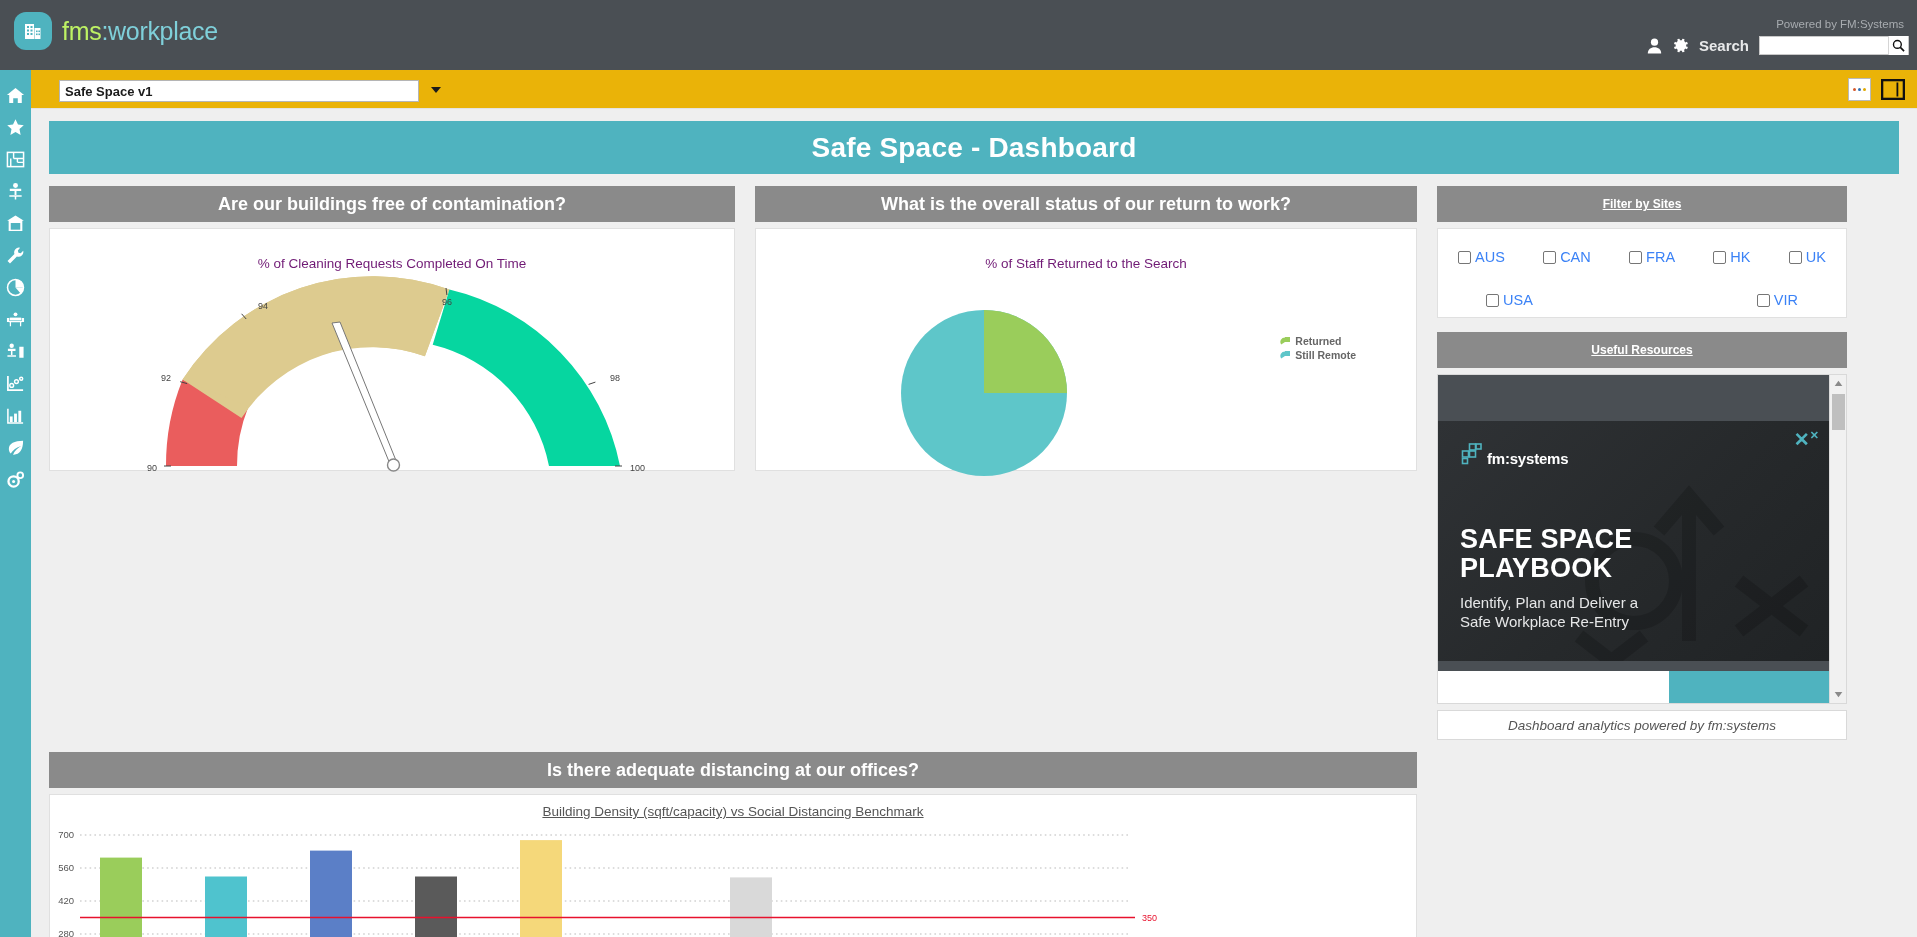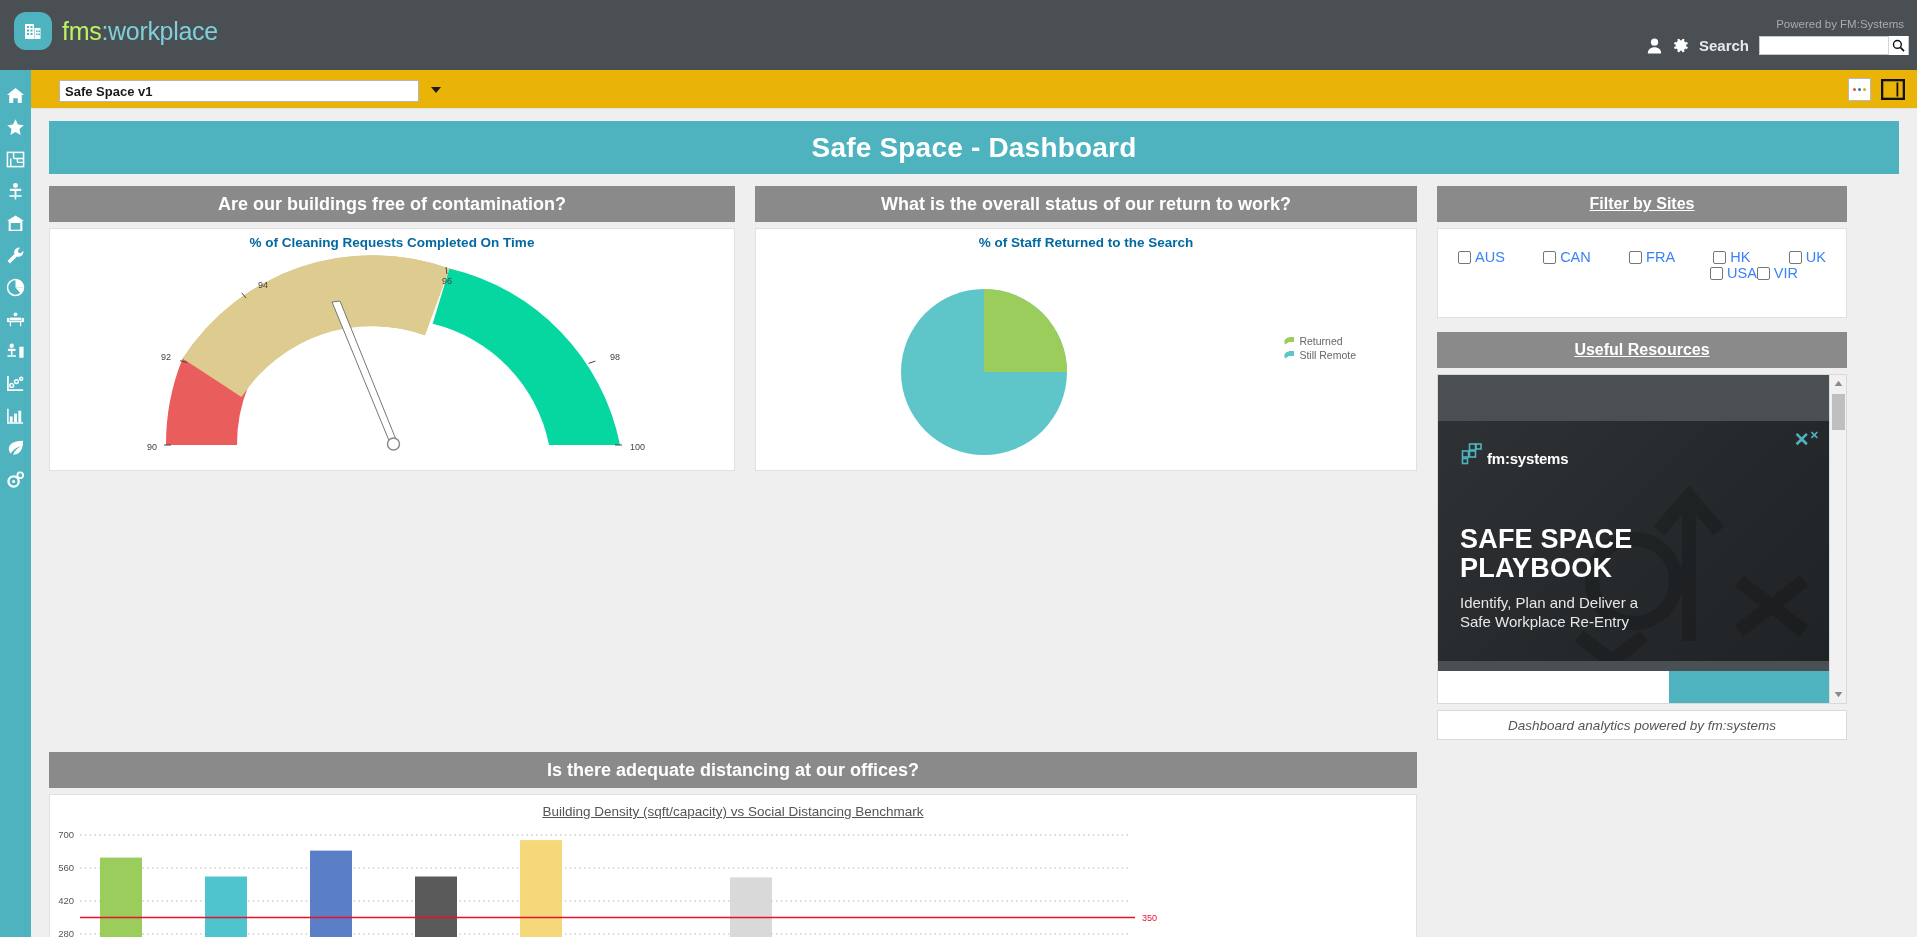--- a/index.html
+++ b/index.html
@@ -111,44 +111,44 @@
   .row1 { display: flex; gap: 20px; margin-top: 12px; }
   .col-a { width: 686px; }
   .col-b { width: 662px; }
   .col-c { width: 410px; }
 
   .qhdr {
     height: 36px; background: #8a8a8a; color: #ffffff;
     display: flex; align-items: center; justify-content: center;
     font-size: 18px; font-weight: bold;
   }
-  .qhdr.link { text-decoration: underline; font-size: 16px; cursor: pointer; }
+  .qhdr.link { text-decoration: underline; font-size: 12px; cursor: pointer; }
   .card {
     background: #ffffff; border: 1px solid #e0e0e0; margin-top: 6px;
   }
   .card-title {
-    text-align: center; font-size: 13.5px; color: #0369a1; padding-top: 6px; font-weight: bold;
+    text-align: center; font-size: 13.5px; color: #701a75; padding-top: 27px;
   }
 
   
   .gauge-card { height: 243px; position: relative; }
   
   .pie-card { height: 243px; position: relative; }
   .pie-legend {
     position: absolute; right: 60px; top: 105px;
-    font-size: 10.5px; color: #666; line-height: 14px;
+    font-size: 10.5px; color: #666; line-height: 14px; font-weight: bold;
   }
   .leg-row { display:flex; align-items:center; gap:5px; }
   .leg-ico { width:10px; height:10px; }
 
   
   .filter-card { height: 90px; position: relative; padding: 20px 14px; }
   .fr { display: flex; align-items: center; }
   .fr1 { justify-content: space-between; padding: 0 6px; }
-  .fr2 { justify-content: flex-end; padding: 0 34px; }
+  .fr2 { justify-content: space-between; margin-top: 27px; padding: 0 34px; }
   .chk-item { display: flex; align-items: center; gap: 4px; font-size: 14.5px; color: #3b82f6; cursor: pointer; }
   .chk {
     width: 13px; height: 13px; border: 1px solid #767676; border-radius: 2px; background: #fff;
   }
 
   
   .res-card {
     height: 330px; margin-top: 6px; background: #ffffff;
     border: 1px solid #d9d9d9; position: relative; overflow: hidden;
   }

